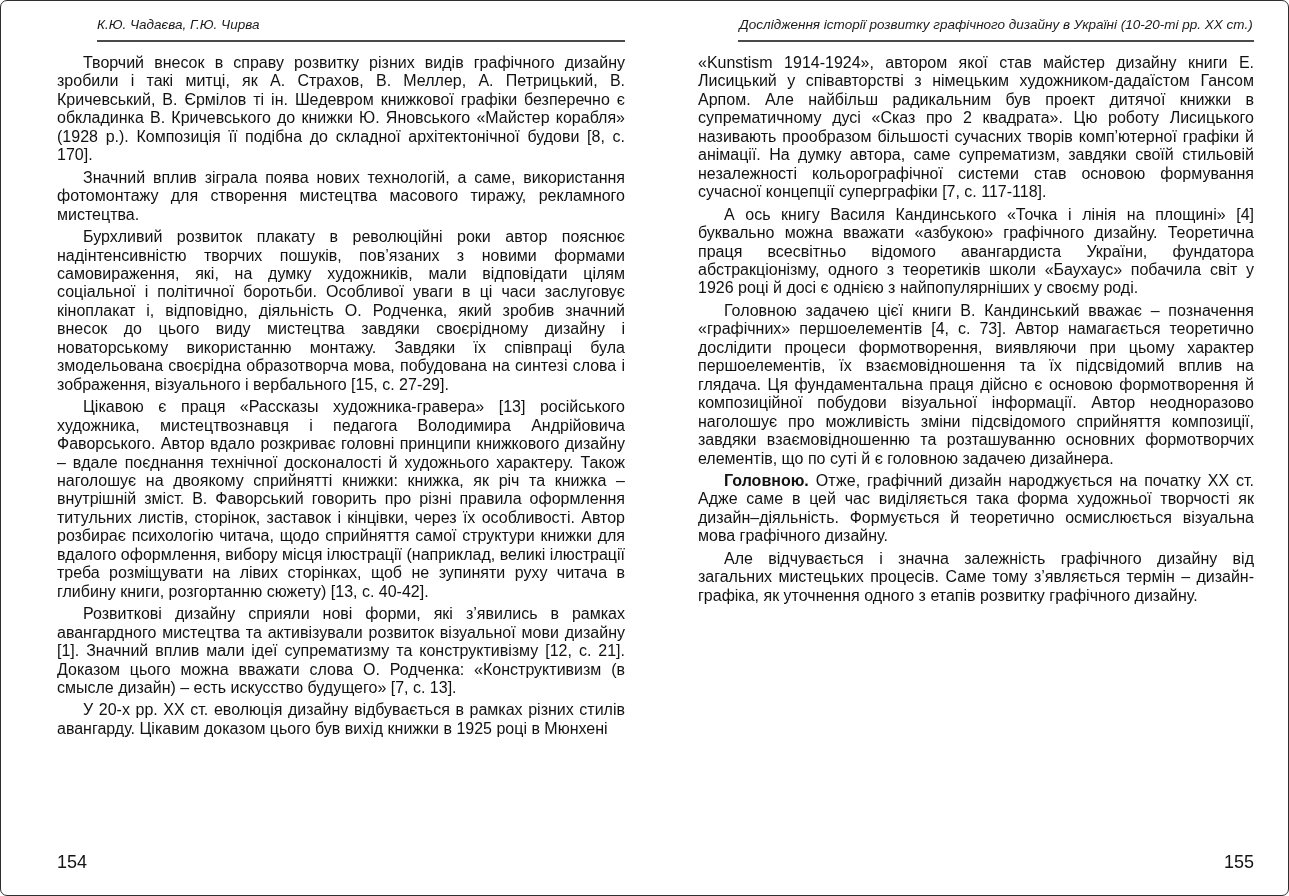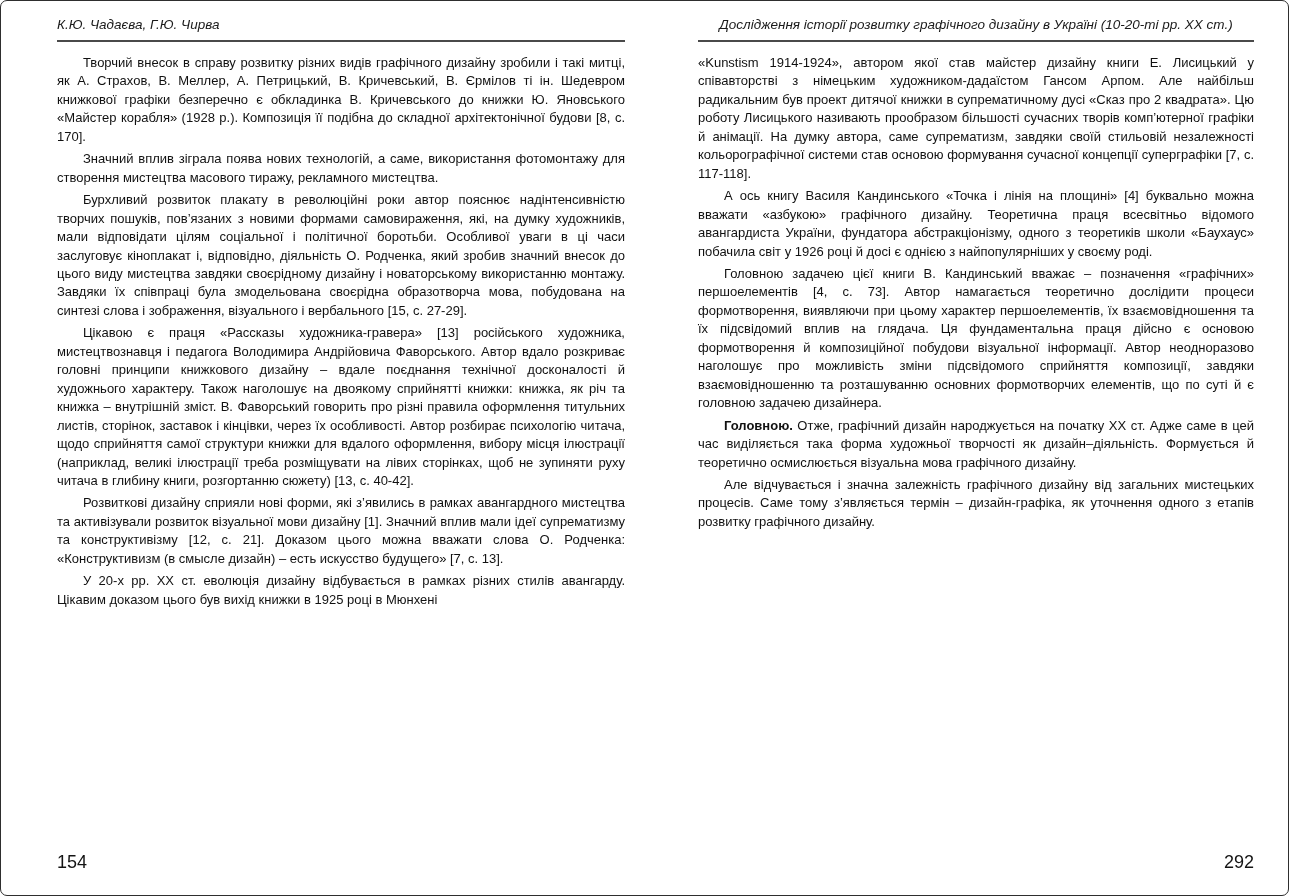--- a/index.html
+++ b/index.html
@@ -28,26 +28,27 @@
   .page-right { left: 697px; width: 556px; }
   .running-head {
     margin-top: 16px;
     padding-bottom: 7px;
     border-bottom: 2px solid #4a4a4a;
     font-style: italic;
     font-size: 13.5px;
     line-height: 16px;
     color: #1a1a1a;
     white-space: nowrap;
+    margin-left: 40px;
   }
   .running-head.left  { text-align: left; }
   .running-head.right { text-align: center; }
   .page-body {
     margin-top: 12px;
-    font-size: 13px;
+    font-size: 16px;
     line-height: 18.45px;
     text-align: justify;
     color: #111111;
   }
   .page-body p {
     margin: 0 0 4px 0;
     text-indent: 26px;
   }
   .page-body p.no-indent { text-indent: 0; }
   .page-body b { font-weight: bold; }
@@ -80,16 +81,16 @@
 
   <div class="page page-right">
     <div class="running-head right">Дослідження історії розвитку графічного дизайну в Україні (10-20-ті рр. ХХ ст.)</div>
     <div class="page-body">
         <p class="no-indent">«Kunstism 1914-1924», автором якої став майстер дизайну книги Е. Лисицький у співавторстві з німецьким художником-дадаїстом Гансом Арпом. Але найбільш радикальним був проект дитячої книжки в супрематичному дусі «Сказ про 2 квадрата». Цю роботу Лисицького називають прообразом більшості сучасних творів комп’ютерної графіки й анімації. На думку автора, саме супрематизм, завдяки своїй стильовій незалежності кольорографічної системи став основою формування сучасної концепції суперграфіки [7, с. 117-118].</p>
         <p>А ось книгу Василя Кандинського «Точка і лінія на площині» [4] буквально можна вважати «азбукою» графічного дизайну. Теоретична праця всесвітньо відомого авангардиста України, фундатора абстракціонізму, одного з теоретиків школи «Баухаус» побачила світ у 1926 році й досі є однією з найпопулярніших у своєму роді.</p>
         <p>Головною задачею цієї книги В. Кандинський вважає – позначення «графічних» першоелементів [4, с. 73]. Автор намагається теоретично дослідити процеси формотворення, виявляючи при цьому характер першоелементів, їх взаємовідношення та їх підсвідомий вплив на глядача. Ця фундаментальна праця дійсно є основою формотворення й композиційної побудови візуальної інформації. Автор неодноразово наголошує про можливість зміни підсвідомого сприйняття композиції, завдяки взаємовідношенню та розташуванню основних формотворчих елементів, що по суті й є головною задачею дизайнера.</p>
         <p><b>Головною. </b>Отже, графічний дизайн народжується на початку ХХ ст. Адже саме в цей час виділяється така форма художньої творчості як дизайн–діяльність. Формується й теоретично осмислюється візуальна мова графічного дизайну.</p>
         <p>Але відчувається і значна залежність графічного дизайну від загальних мистецьких процесів. Саме тому з’являється термін – дизайн-графіка, як уточнення одного з етапів розвитку графічного дизайну.</p>
       </div>
-    <div class="page-number right">292</div>
+    <div class="page-number right">155</div>
   </div>
 
 </div>
 
 </body></html>

